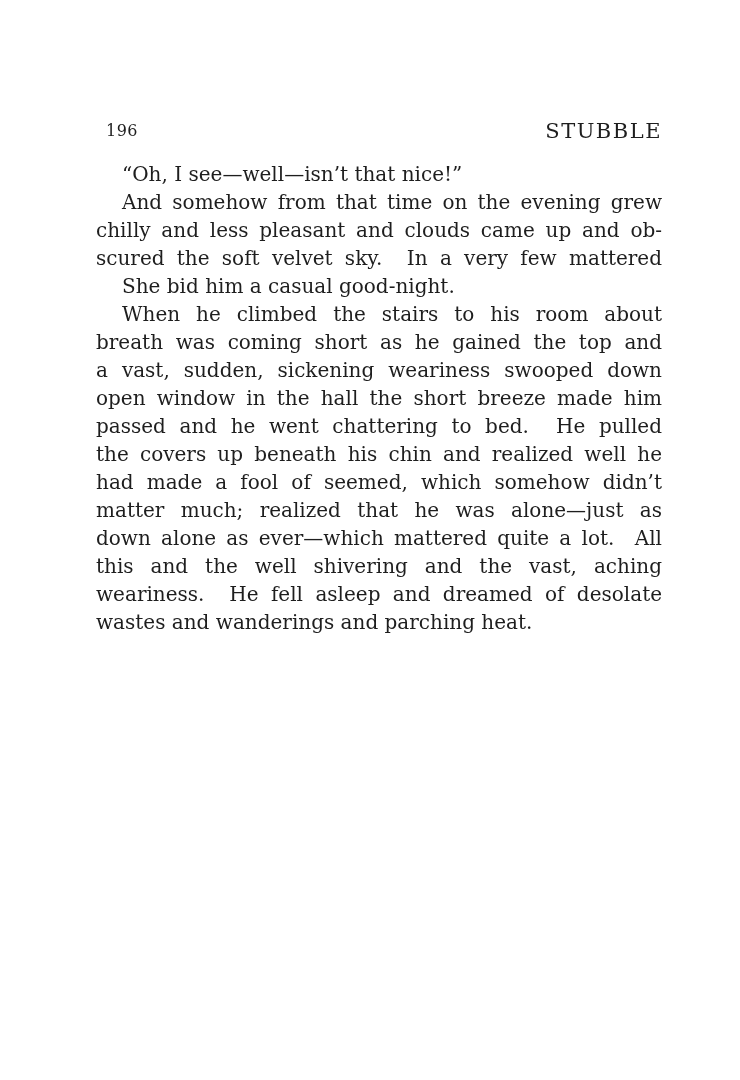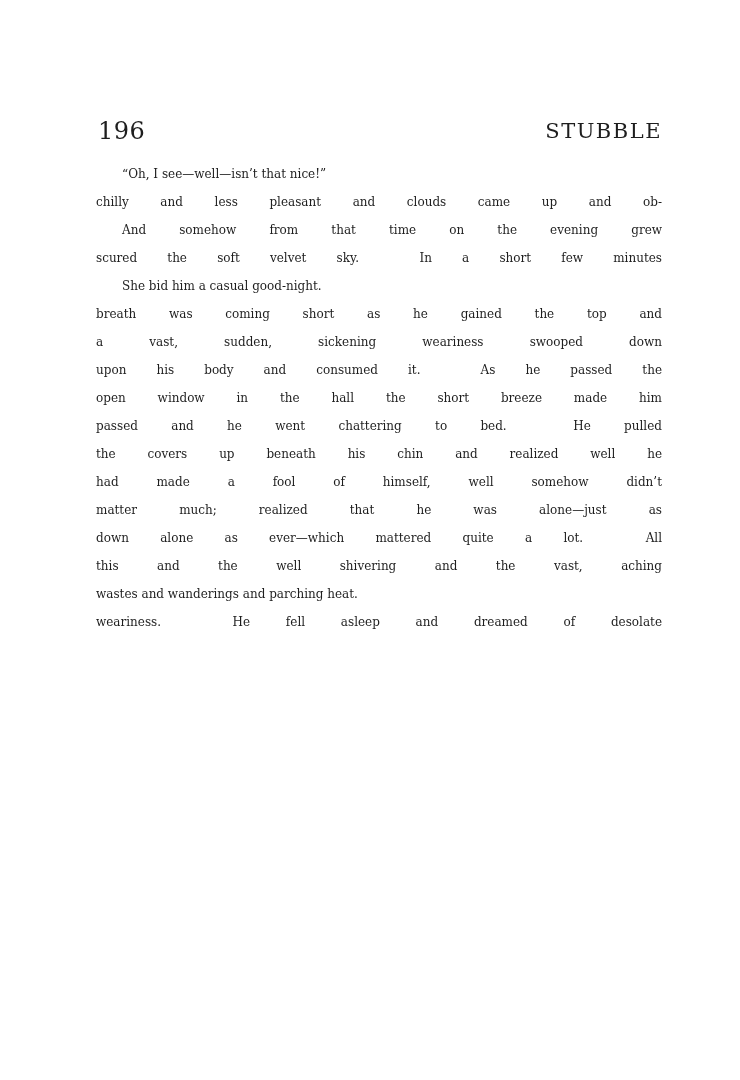--- a/index.html
+++ b/index.html
@@ -23,35 +23,35 @@
     top: 118px;
     width: 566px;
   }
   .header {
     position: relative;
     height: 26px;
     margin-bottom: 16px;
   }
   .pagenum {
     position: absolute;
-    left: 2px;
+    left: 10px;
     top: 0;
-    font-size: 24px;
+    font-size: 16px;
     line-height: 26px;
     letter-spacing: 0.5px;
   }
   .title {
     display: block;
     text-align: right;
     font-size: 21px;
     line-height: 26px;
     letter-spacing: 1.5px;
   }
   .body {
-    font-size: 12px;
+    font-size: 20px;
   }
   .line {
     height: 28px;
     line-height: 28px;
     white-space: pre-wrap;
     text-align: justify;
     text-align-last: justify;
   }
   .line.first { text-indent: 26px; }
   .line.last  { text-align-last: left; }
@@ -64,34 +64,34 @@
 
     <div class="header">
       <span class="pagenum">196</span>
       <span class="title">STUBBLE</span>
     </div>
 
     <div class="body">
 
       <div class="line first last">“Oh, I see—well—isn’t that nice!”</div>
 
+      <div class="line first">And somehow from that time on the evening grew</div>
       <div class="line">chilly and less pleasant and clouds came up and ob-</div>
-      <div class="line first">And somehow from that time on the evening grew</div>
-      <div class="line">scured the soft velvet sky.  In a short few minutes</div>
+      <div class="line">scured the soft velvet sky.  In a very few mattered</div>
 
       <div class="line first last">She bid him a casual good-night.</div>
 
+      <div class="line first">When he climbed the stairs to his room about</div>
       <div class="line">breath was coming short as he gained the top and</div>
       <div class="line">a vast, sudden, sickening weariness swooped down</div>
-      <div class="line">upon his body and consumed it.  As he passed the</div>
       <div class="line">open window in the hall the short breeze made him</div>
       <div class="line">passed and he went chattering to bed.  He pulled</div>
       <div class="line">the covers up beneath his chin and realized well he</div>
-      <div class="line">had made a fool of himself, well somehow didn’t</div>
+      <div class="line">had made a fool of seemed, which somehow didn’t</div>
       <div class="line">matter much; realized that he was alone—just as</div>
       <div class="line">down alone as ever—which mattered quite a lot.  All</div>
       <div class="line">this and the well shivering and the vast, aching</div>
+      <div class="line">weariness.  He fell asleep and dreamed of desolate</div>
       <div class="line last">wastes and wanderings and parching heat.</div>
-      <div class="line">weariness.  He fell asleep and dreamed of desolate</div>
     </div>
 
   </div>
 </div>
 
 </body></html>

